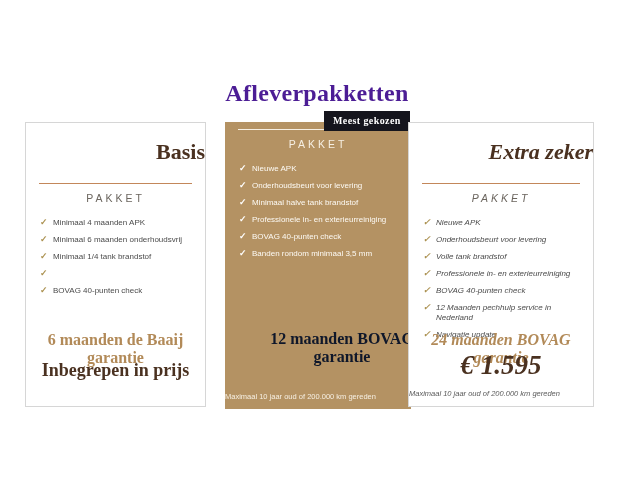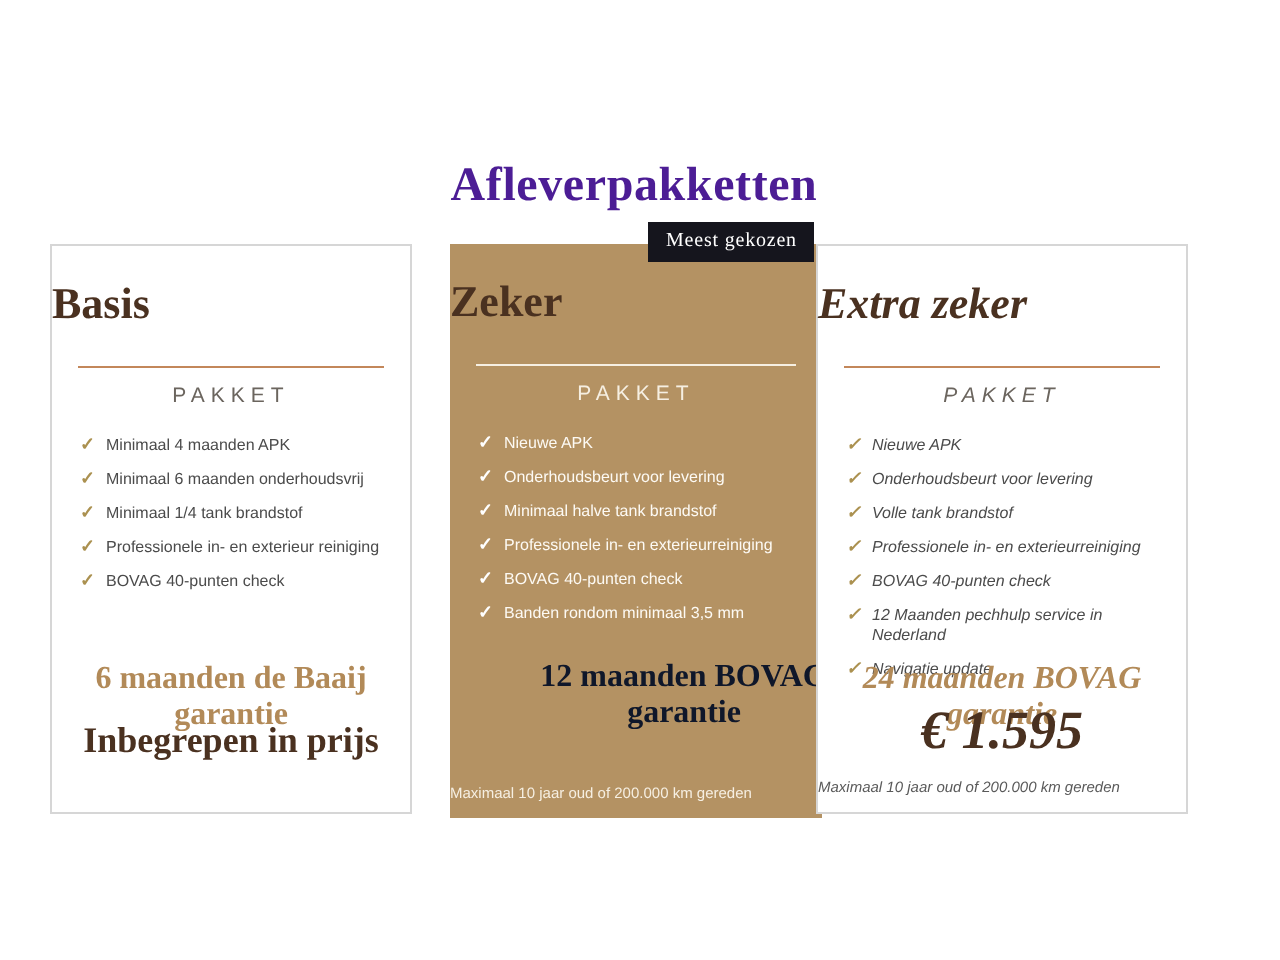--- a/index.html
+++ b/index.html
@@ -32,29 +32,29 @@
   .card--basis  { left: 25px;  width: 181px; }
   .card--zeker  { left: 225px; width: 186px; }
   .card--extra  { left: 408px; width: 186px; font-style: italic; }
 
   .badge {
     position: absolute;
     top: -11px; left: 99px;
     background: #15151d;
     color: #ffffff;
     font-family: "Liberation Serif", serif;
-    font-weight: normal;
+    font-weight: bold;
     font-size: 10px;
     padding: 4px 9px 5px 9px;
     letter-spacing: 0.4px;
     white-space: nowrap;
   }
   .card-title {
     margin-top: 16px;
-    text-align: left;
+    text-align: right;
     font-family: "Liberation Serif", serif;
     font-weight: bold;
     font-size: 22px;
     color: #4a3120;
   }
   .divider {
     height: 1px;
     margin: 7px 13px 0 13px;
     background: #c3875a;
   }
@@ -135,34 +135,32 @@
     <li class="feature">
         <span class="check-icon">✓</span>
         <span>Minimaal 6 maanden onderhoudsvrij</span>
       </li>
     <li class="feature">
         <span class="check-icon">✓</span>
         <span>Minimaal 1/4 tank brandstof</span>
       </li>
     <li class="feature">
         <span class="check-icon">✓</span>
-        <span>Professionele in- en exterieur reiniging</span>
       </li>
     <li class="feature">
         <span class="check-icon">✓</span>
         <span>BOVAG 40-punten check</span>
       </li>
   </ul>
   <div class="guarantee">6 maanden de Baaij garantie</div>
   <div class="price">Inbegrepen in prijs</div>
 </section>
 
 <section class="card card--accent card--zeker">
   <div class="badge">Meest gekozen</div>
-  <h2 class="card-title">Zeker</h2>
   <div class="divider"></div>
   <div class="card-subtitle">PAKKET</div>
   <ul class="features">
     <li class="feature">
         <span class="check-icon">✓</span>
         <span>Nieuwe APK</span>
       </li>
     <li class="feature">
         <span class="check-icon">✓</span>
         <span>Onderhoudsbeurt voor levering</span>

